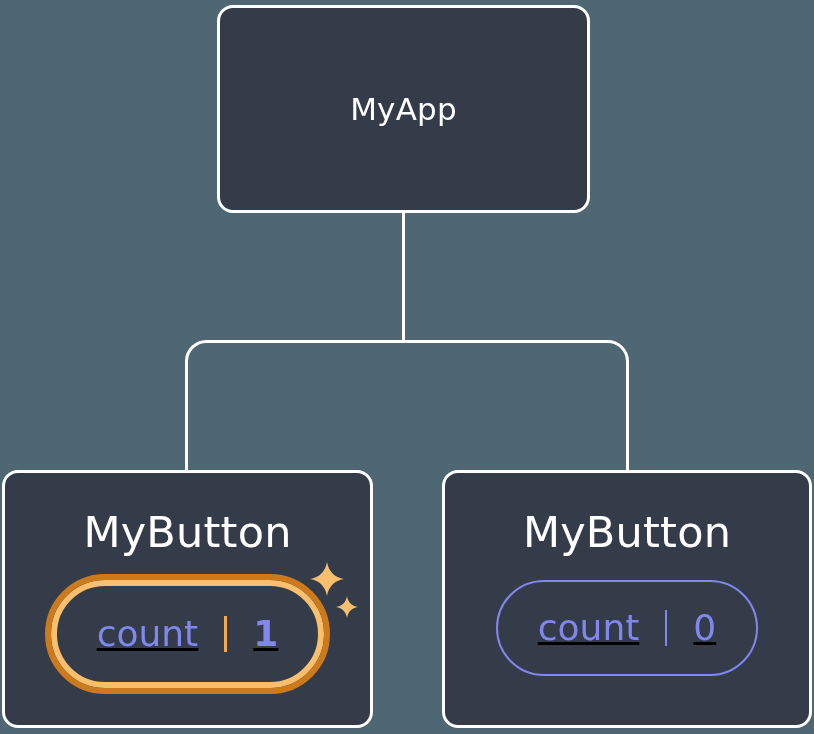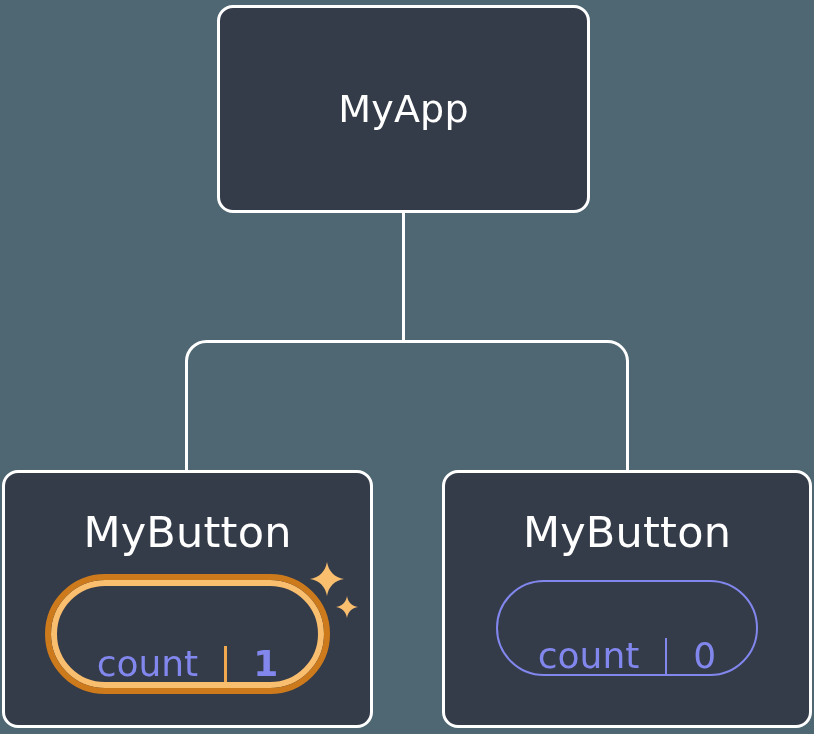--- a/index.html
+++ b/index.html
@@ -55,43 +55,44 @@
   }
   .node-child-right {
     left: 442px;
     top: 470px;
     width: 370px;
     height: 258px;
     padding-top: 38px;
   }
   .node-title {
     color: #FFFFFF;
-    font-size: 38px;
+    font-size: 31px;
     font-weight: 400;
     letter-spacing: 0.2px;
     line-height: 1;
     white-space: nowrap;
   }
   .node-child-left .node-title,
   .node-child-right .node-title {
     font-size: 43px;
   }
 
   
   .pill-wrap {
     position: relative;
     margin-top: 26px;
   }
   .pill {
     box-sizing: border-box;
     display: flex;
-    align-items: flex-end;
+    align-items: center;
     height: 96px;
     border-radius: 999px;
     overflow: hidden;
+    text-decoration: underline;
   }
   .pill-cell {
     display: flex;
     align-items: center;
     justify-content: center;
     color: #8287EE;
     font-size: 36px;
     line-height: 1;
     white-space: nowrap;
   }

